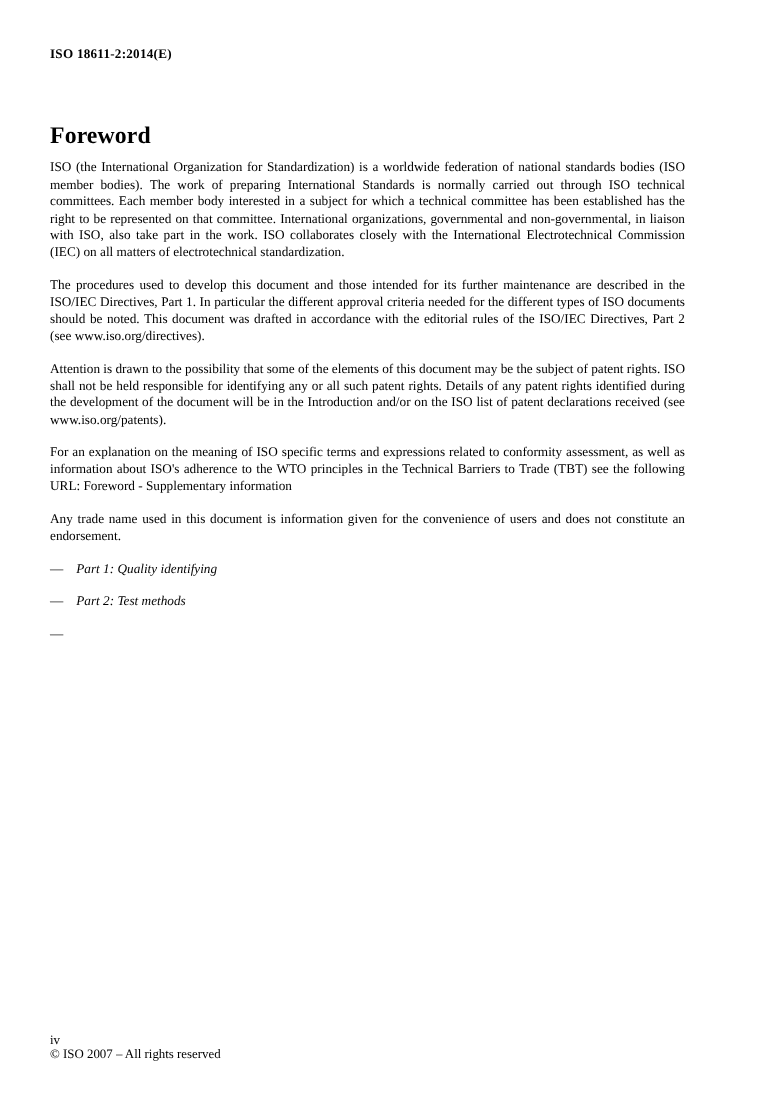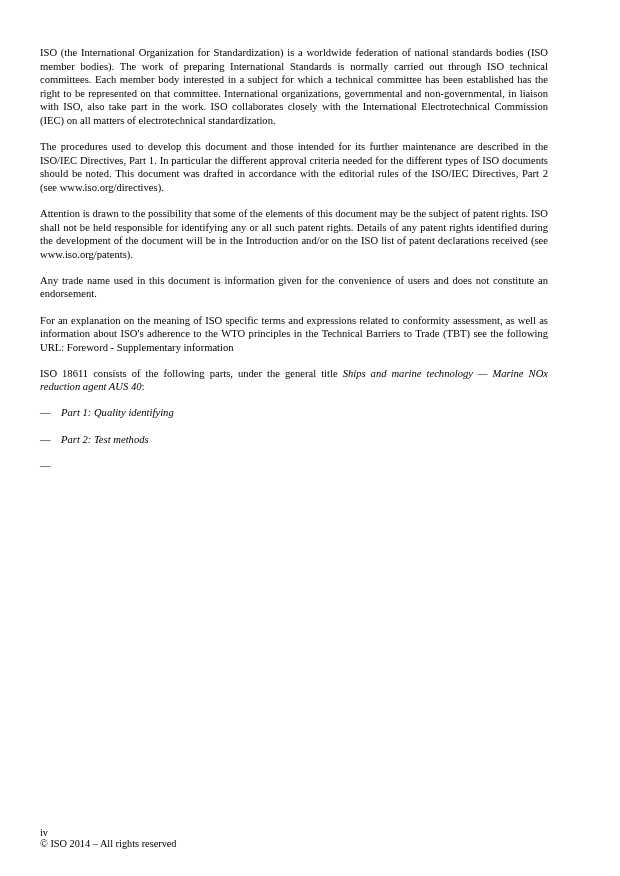--- a/index.html
+++ b/index.html
@@ -81,45 +81,46 @@
   }
   .footer .copyright {
     font-family: "Liberation Serif", serif;
   }
 </style>
 </head>
 <body>
 
 <div class="page">
 
+  <div class="header-line">ISO 18611-2:2014(E)</div>
 
+  <div class="title">Foreword</div>
 
   <div class="body-block">
 
     <p class="para">ISO (the International Organization for Standardization) is a worldwide federation of national standards bodies (ISO member bodies). The work of preparing International Standards is normally carried out through ISO technical committees. Each member body interested in a subject for which a technical committee has been established has the right to be represented on that committee. International organizations, governmental and non-governmental, in liaison with ISO, also take part in the work. ISO collaborates closely with the International Electrotechnical Commission (IEC) on all matters of electrotechnical standardization.</p>
     <p class="para">The procedures used to develop this document and those intended for its further maintenance are described in the ISO/IEC Directives, Part 1.  In particular the different approval criteria needed for the different types of ISO documents should be noted.  This document was drafted in accordance with the editorial rules of the ISO/IEC Directives, Part 2 (see www.iso.org/directives).</p>
     <p class="para">Attention is drawn to the possibility that some of the elements of this document may be the subject of patent rights. ISO shall not be held responsible for identifying any or all such patent rights.  Details of any patent rights identified during the development of the document will be in the Introduction and/or on the ISO list of patent declarations received (see www.iso.org/patents).</p>
+    <p class="para">For an explanation on the meaning of ISO specific terms and expressions related to conformity assessment, as well as information about ISO's adherence to the WTO principles in the Technical Barriers to Trade (TBT) see the following URL:  Foreword - Supplementary information</p>
     <p class="para">Any trade name used in this document is information given for the convenience of users and does not constitute an endorsement.</p>
-    <p class="para">For an explanation on the meaning of ISO specific terms and expressions related to conformity assessment, as well as information about ISO's adherence to the WTO principles in the Technical Barriers to Trade (TBT) see the following URL:  Foreword - Supplementary information</p>
 
 
-    <p class="para"><span>ISO 18611 consists of the following parts, under the general title </span><span class="it">Ships and marine technology — Marine NOx reduction agent AUS 40</span><span>:</span></p>
 
     <div class="dash-item">
       <span class="dash">—</span>
       <span class="dash-text">Part 1: Quality identifying</span>
     </div>
     <div class="dash-item">
       <span class="dash">—</span>
       <span class="dash-text">Part 2: Test methods</span>
     </div>
     <div class="dash-item">
       <span class="dash">—</span>
     </div>
 
   </div>
 
   <div class="footer">
     <span class="page-num">iv</span>
-    <span class="copyright">© ISO 2014 – All rights reserved</span>
+    <span class="copyright">© ISO 2007 – All rights reserved</span>
   </div>
 
 </div>
 
 </body></html>

